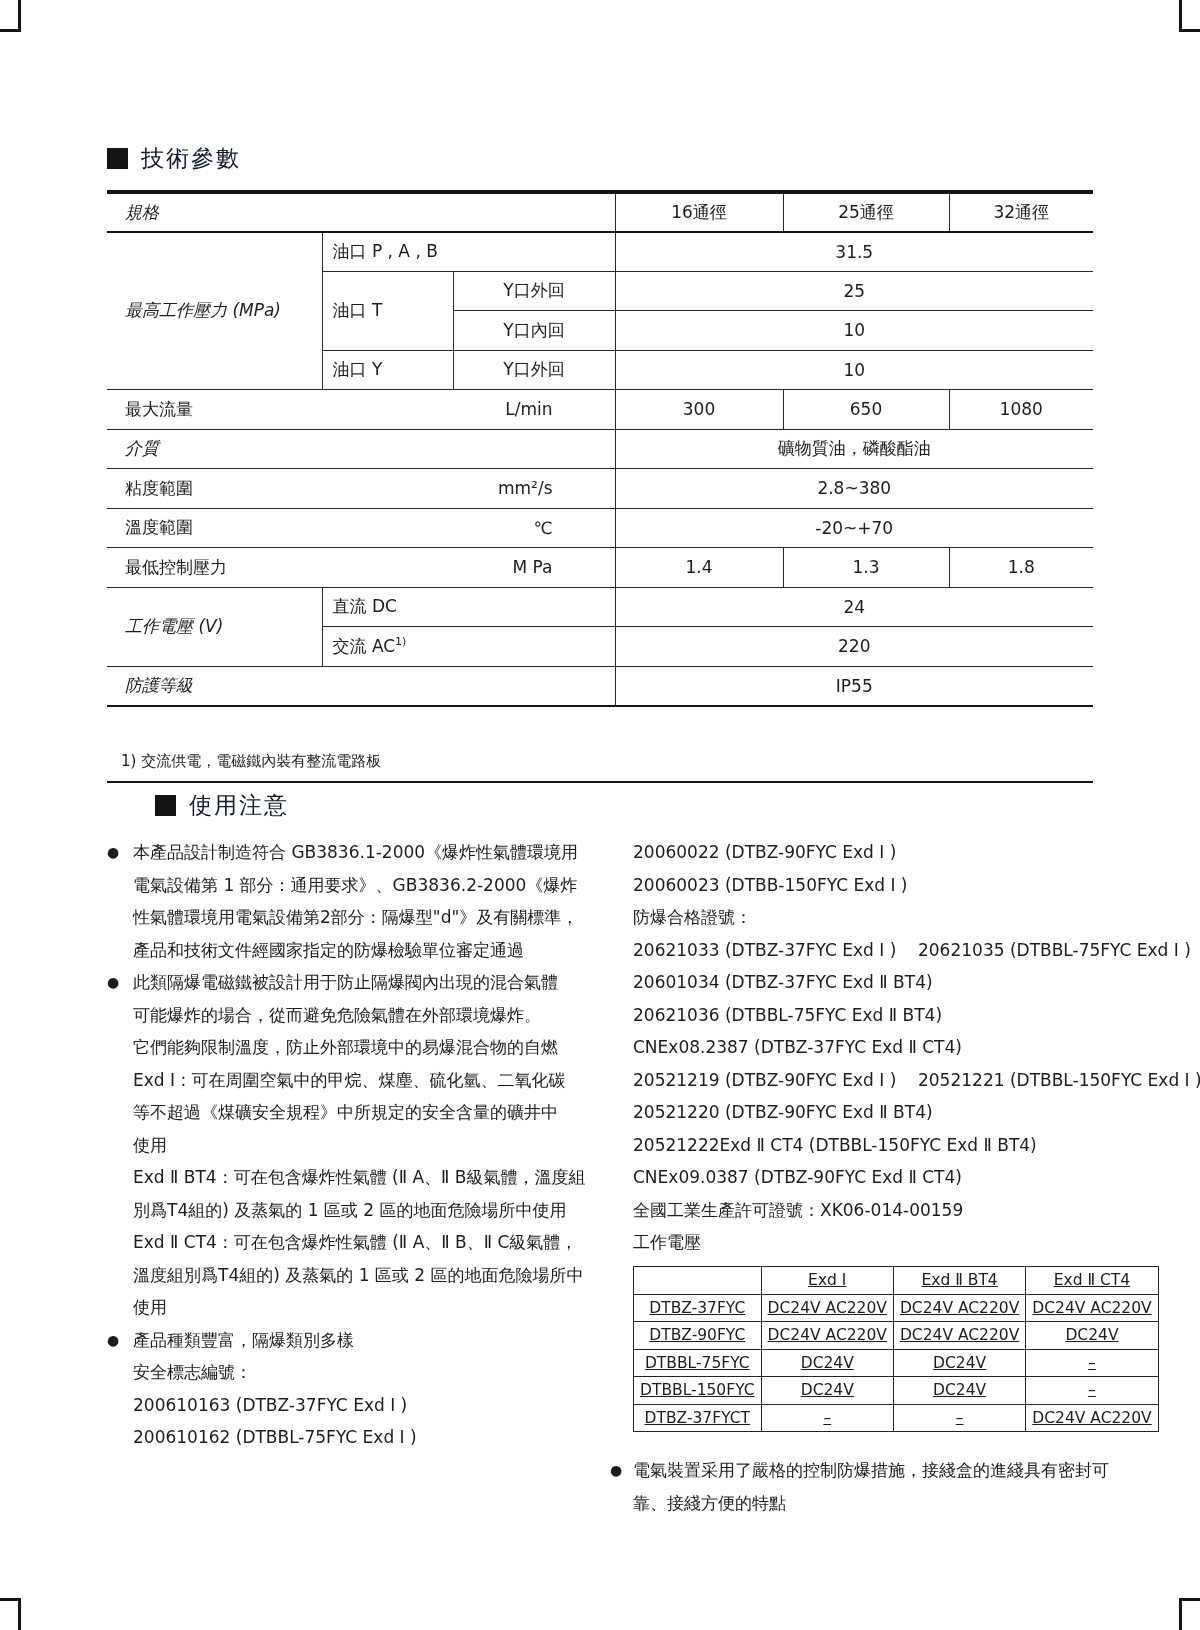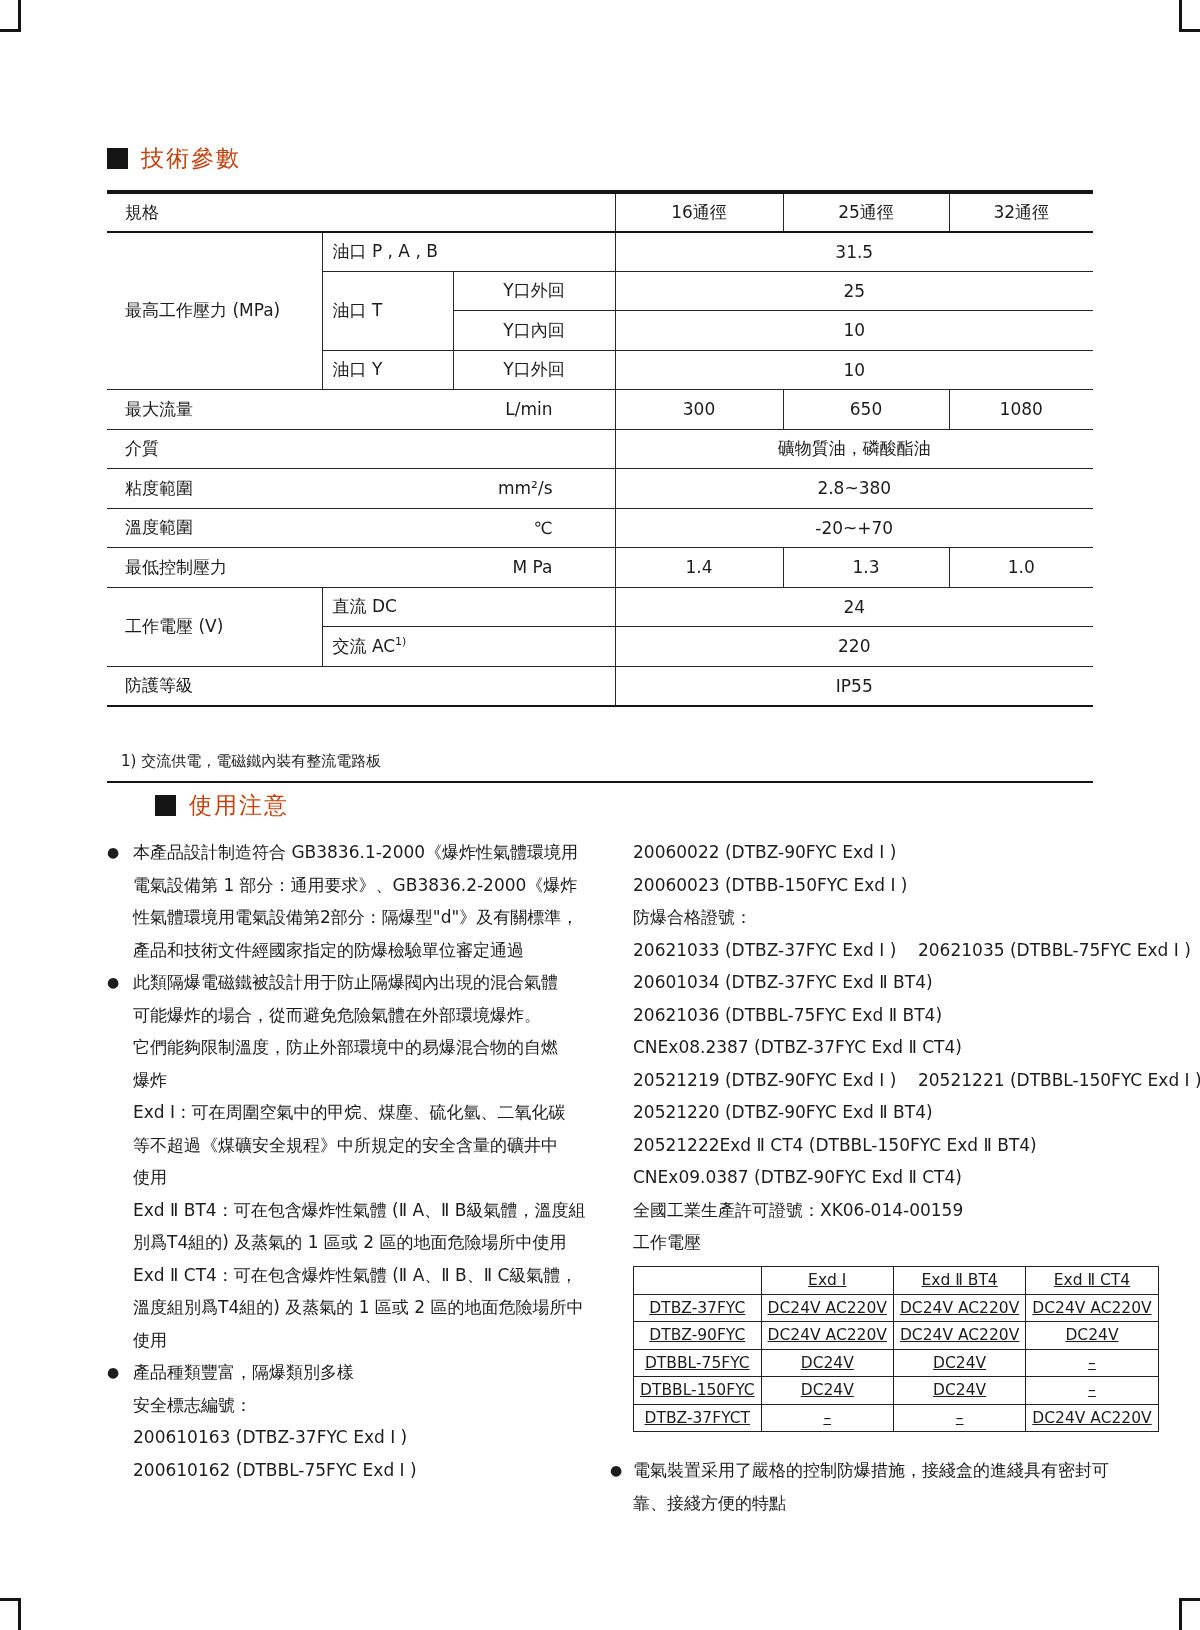--- a/index.html
+++ b/index.html
@@ -11,33 +11,33 @@
   }
   
   .mark { position:absolute; }
   .mark-tl { left:0; top:0;    width:21px; height:32px; border-right:3px solid #141414; border-bottom:3px solid #141414; }
   .mark-tr { right:0; top:0;   width:21px; height:32px; border-left:3px solid #141414;  border-bottom:3px solid #141414; }
   .mark-bl { left:0; bottom:0; width:21px; height:32px; border-right:3px solid #141414; border-top:3px solid #141414; }
   .mark-br { right:0; bottom:0;width:21px; height:32px; border-left:3px solid #141414;  border-top:3px solid #141414; }
 
   
   .sec-head { position:absolute; left:107px; display:flex; align-items:center; gap:13px;
-              font-size:23px; letter-spacing:2px; color:#c2410c; }
+              font-size:23px; letter-spacing:2px; color:#0f172a; }
   .sec-sq { width:21px; height:21px; background:#141414; flex:0 0 auto; }
   #sec1 { top:143px; }
   #sec2 { top:790px;padding-left:48px; }
 
   
   #tech-table { position:absolute; left:107px; top:190px; width:986px;
                 border-collapse:collapse; table-layout:fixed; }
   #tech-table td { height:39.5px; font-size:17px; vertical-align:middle;
                    border-bottom:1.5px solid #262626; color:#1c1c1c; }
   #tech-table tr.hdr td { border-top:4px solid #141414; border-bottom:2.5px solid #141414; }
   #tech-table tr.last td { border-bottom:2.5px solid #141414; }
-  .lbl  { text-align:left; padding-left:18px; }
+  .lbl  { text-align:left; padding-left:18px;font-style:italic; }
   .lbl2 { text-align:left; padding-left:10px; }
   .val  { text-align:center; }
   .bl   { border-left:1.5px solid #262626; }
   .lblunit { display:flex; justify-content:space-between; align-items:center;
              padding-left:18px; padding-right:62px; }
   sup.fn { font-size:11px; vertical-align:super; line-height:0; }
 
   
   #tech-footnote { position:absolute; left:107px; top:740px; width:986px; height:43px;
                    line-height:43px; font-size:15px; padding-left:14px;
@@ -149,21 +149,21 @@
       </tr>
       <tr>
         <td colspan="3">
           <div class="lblunit">
             <span>最低控制壓力</span>
             <span>M Pa</span>
           </div>
         </td>
         <td class="val bl">1.4</td>
         <td class="val bl">1.3</td>
-        <td class="val bl">1.0</td>
+        <td class="val bl">1.8</td>
       </tr>
       <tr>
         <td class="lbl" rowspan="2">工作電壓 (V)</td>
         <td class="lbl2 bl" colspan="2">直流 DC</td>
         <td class="val bl" colspan="3">24</td>
       </tr>
       <tr>
         <td class="lbl2 bl" colspan="2">
           <span>交流 AC</span><sup class="fn">1)</sup>
         </td>
@@ -184,21 +184,20 @@
   </div>
 
   <div class="notes-col" id="left-col">
       <div class="note-line"><span class="bullet">●</span><span>本產品設計制造符合 GB3836.1-2000《爆炸性氣體環境用</span></div>
       <div class="note-line"><span>電氣設備第 1 部分：通用要求》、GB3836.2-2000《爆炸</span></div>
       <div class="note-line"><span>性氣體環境用電氣設備第2部分：隔爆型"d"》及有關標準，</span></div>
       <div class="note-line"><span>產品和技術文件經國家指定的防爆檢驗單位審定通過</span></div>
       <div class="note-line"><span class="bullet">●</span><span>此類隔爆電磁鐵被設計用于防止隔爆閥內出現的混合氣體</span></div>
       <div class="note-line"><span>可能爆炸的場合，從而避免危險氣體在外部環境爆炸。</span></div>
       <div class="note-line"><span>它們能夠限制溫度，防止外部環境中的易爆混合物的自燃</span></div>
-      <div class="note-line"><span>爆炸</span></div>
       <div class="note-line"><span>Exd Ⅰ : 可在周圍空氣中的甲烷、煤塵、硫化氫、二氧化碳</span></div>
       <div class="note-line"><span>等不超過《煤礦安全規程》中所規定的安全含量的礦井中</span></div>
       <div class="note-line"><span>使用</span></div>
       <div class="note-line"><span>Exd Ⅱ BT4：可在包含爆炸性氣體 (Ⅱ A、Ⅱ B級氣體，溫度組</span></div>
       <div class="note-line"><span>別爲T4組的) 及蒸氣的 1 區或 2 區的地面危險場所中使用</span></div>
       <div class="note-line"><span>Exd Ⅱ CT4：可在包含爆炸性氣體 (Ⅱ A、Ⅱ B、Ⅱ C級氣體，</span></div>
       <div class="note-line"><span>溫度組別爲T4組的) 及蒸氣的 1 區或 2 區的地面危險場所中</span></div>
       <div class="note-line"><span>使用</span></div>
       <div class="note-line"><span class="bullet">●</span><span>產品種類豐富，隔爆類別多樣</span></div>
       <div class="note-line"><span>安全標志編號：</span></div>

